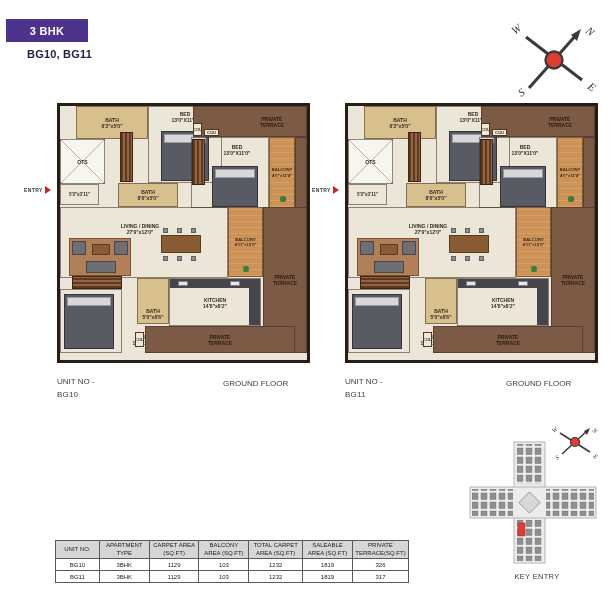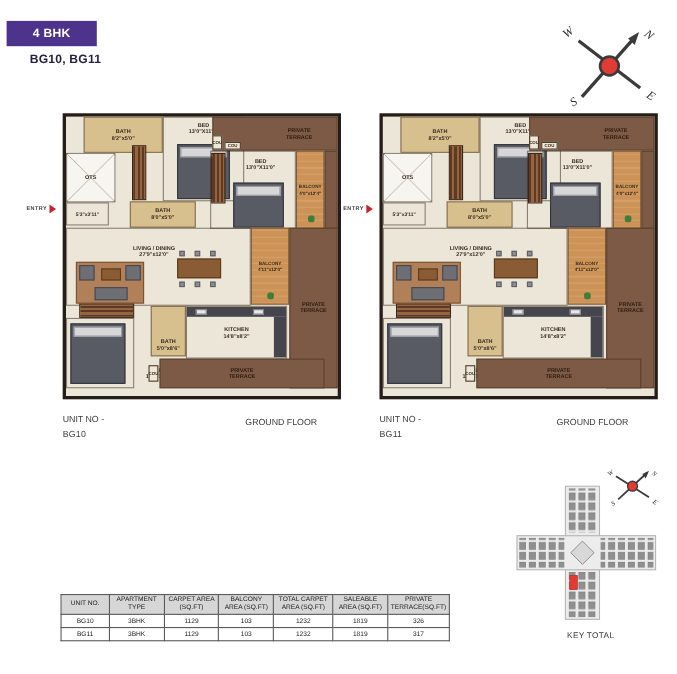--- a/index.html
+++ b/index.html
@@ -52,21 +52,21 @@
   .areas th,.areas td{border:1px solid #5a5a5a;text-align:center;padding:1px 2px;}
   .areas th{background:#d6d6d6;font-weight:normal;line-height:1.25;}
   .areas td{height:9px;}
 
   .keycap{font-size:7.5px;color:#3a3a3a;text-align:center;letter-spacing:.3px;}
   .compassN{font-family:"Liberation Serif",serif;font-style:italic;}
 </style>
 </head>
 <body>
 
-<div class="abs badge">4 BHK</div>
+<div class="abs badge">3 BHK</div>
 <div class="abs subtitle">BG10, BG11</div>
 
 <div class="abs" style="left:505px;top:18px;width:105px;height:85px;">
   <svg width="105" height="85" viewBox="0 0 105 85">
     <line x1="24" y1="70" x2="72" y2="16" stroke="#3a3a3a" stroke-width="3"></line>
     <line x1="21" y1="19" x2="77" y2="62" stroke="#3a3a3a" stroke-width="3"></line>
     <polygon points="76,11 66,17 72,23" fill="#3a3a3a"></polygon>
     <circle cx="49" cy="42" r="8.5" fill="#e23b33" stroke="#3a3a3a" stroke-width="2.4"></circle>
     <text class="compassN" x="80" y="14" font-size="11" fill="#333" transform="rotate(38 80 14)">N</text>
     <text class="compassN" x="10" y="17" font-size="11" fill="#333" transform="rotate(-38 10 17)">W</text>
@@ -373,21 +373,21 @@
       <rect x="52" y="22" width="31" height="121" fill="#ececec" stroke="#b5b5b5" stroke-width="1"></rect>
       <rect x="8" y="67" width="126" height="31" fill="#ececec" stroke="#b5b5b5" stroke-width="1"></rect>
       <rect x="55" y="24" width="25" height="40" fill="url(#blocks)"></rect>
       <rect x="55" y="100" width="25" height="41" fill="url(#blocks)"></rect>
       <rect x="10" y="69" width="41" height="27" fill="url(#blocks)"></rect>
       <rect x="84" y="69" width="48" height="27" fill="url(#blocks)"></rect>
       <rect x="60" y="75" width="15" height="15" fill="#d8d8d8" stroke="#8a8a8a" stroke-width="0.8" transform="rotate(45 67.5 82.5)"></rect>
       <rect x="56" y="103" width="7" height="13" fill="#e23b33" stroke="#a02622" stroke-width="0.5"></rect>
     </g>
   </svg>
-  <div class="keycap">KEY TOTAL</div>
+  <div class="keycap">KEY ENTRY</div>
 </div>
 
 <table class="abs areas" style="left:55px;top:540px;width:354px;">
   <colgroup>
     <col style="width:44px">
       <col style="width:50px">
       <col style="width:50px">
       <col style="width:50px">
     <col style="width:54px">
       <col style="width:50px">

